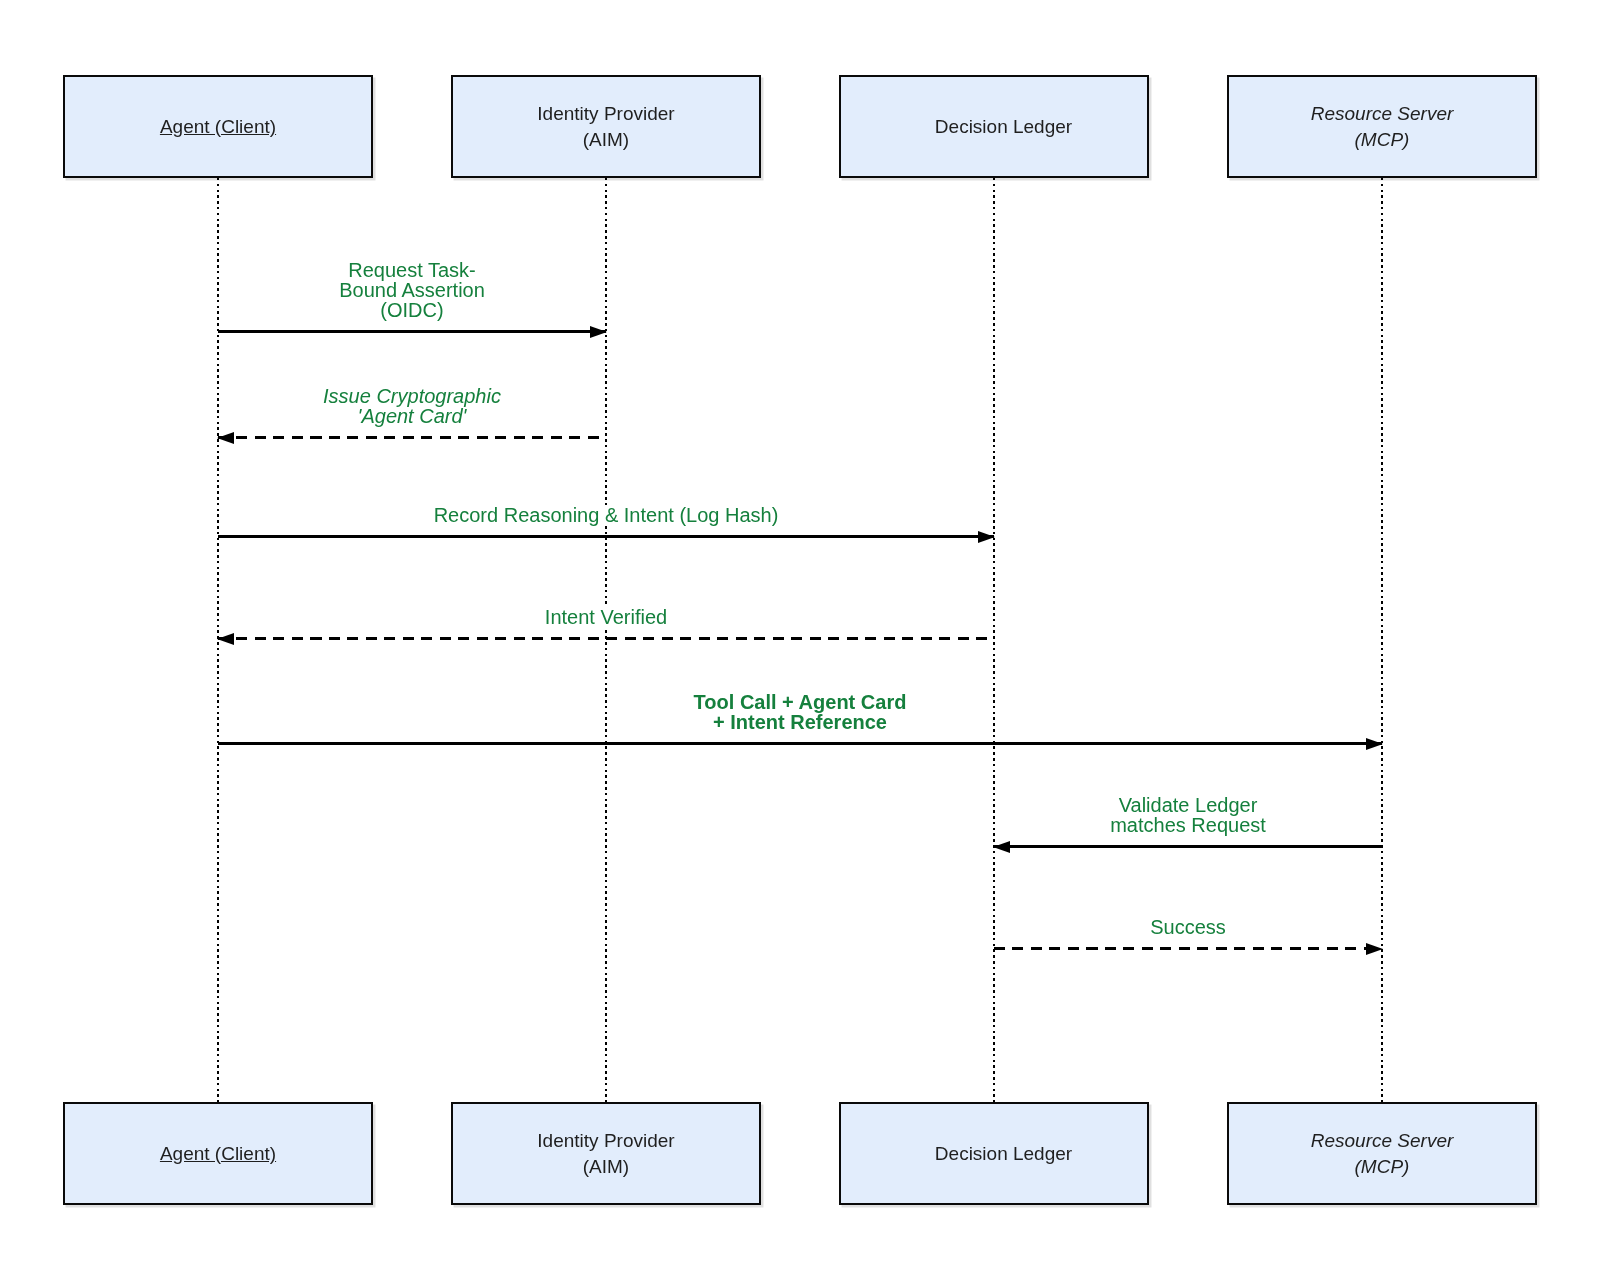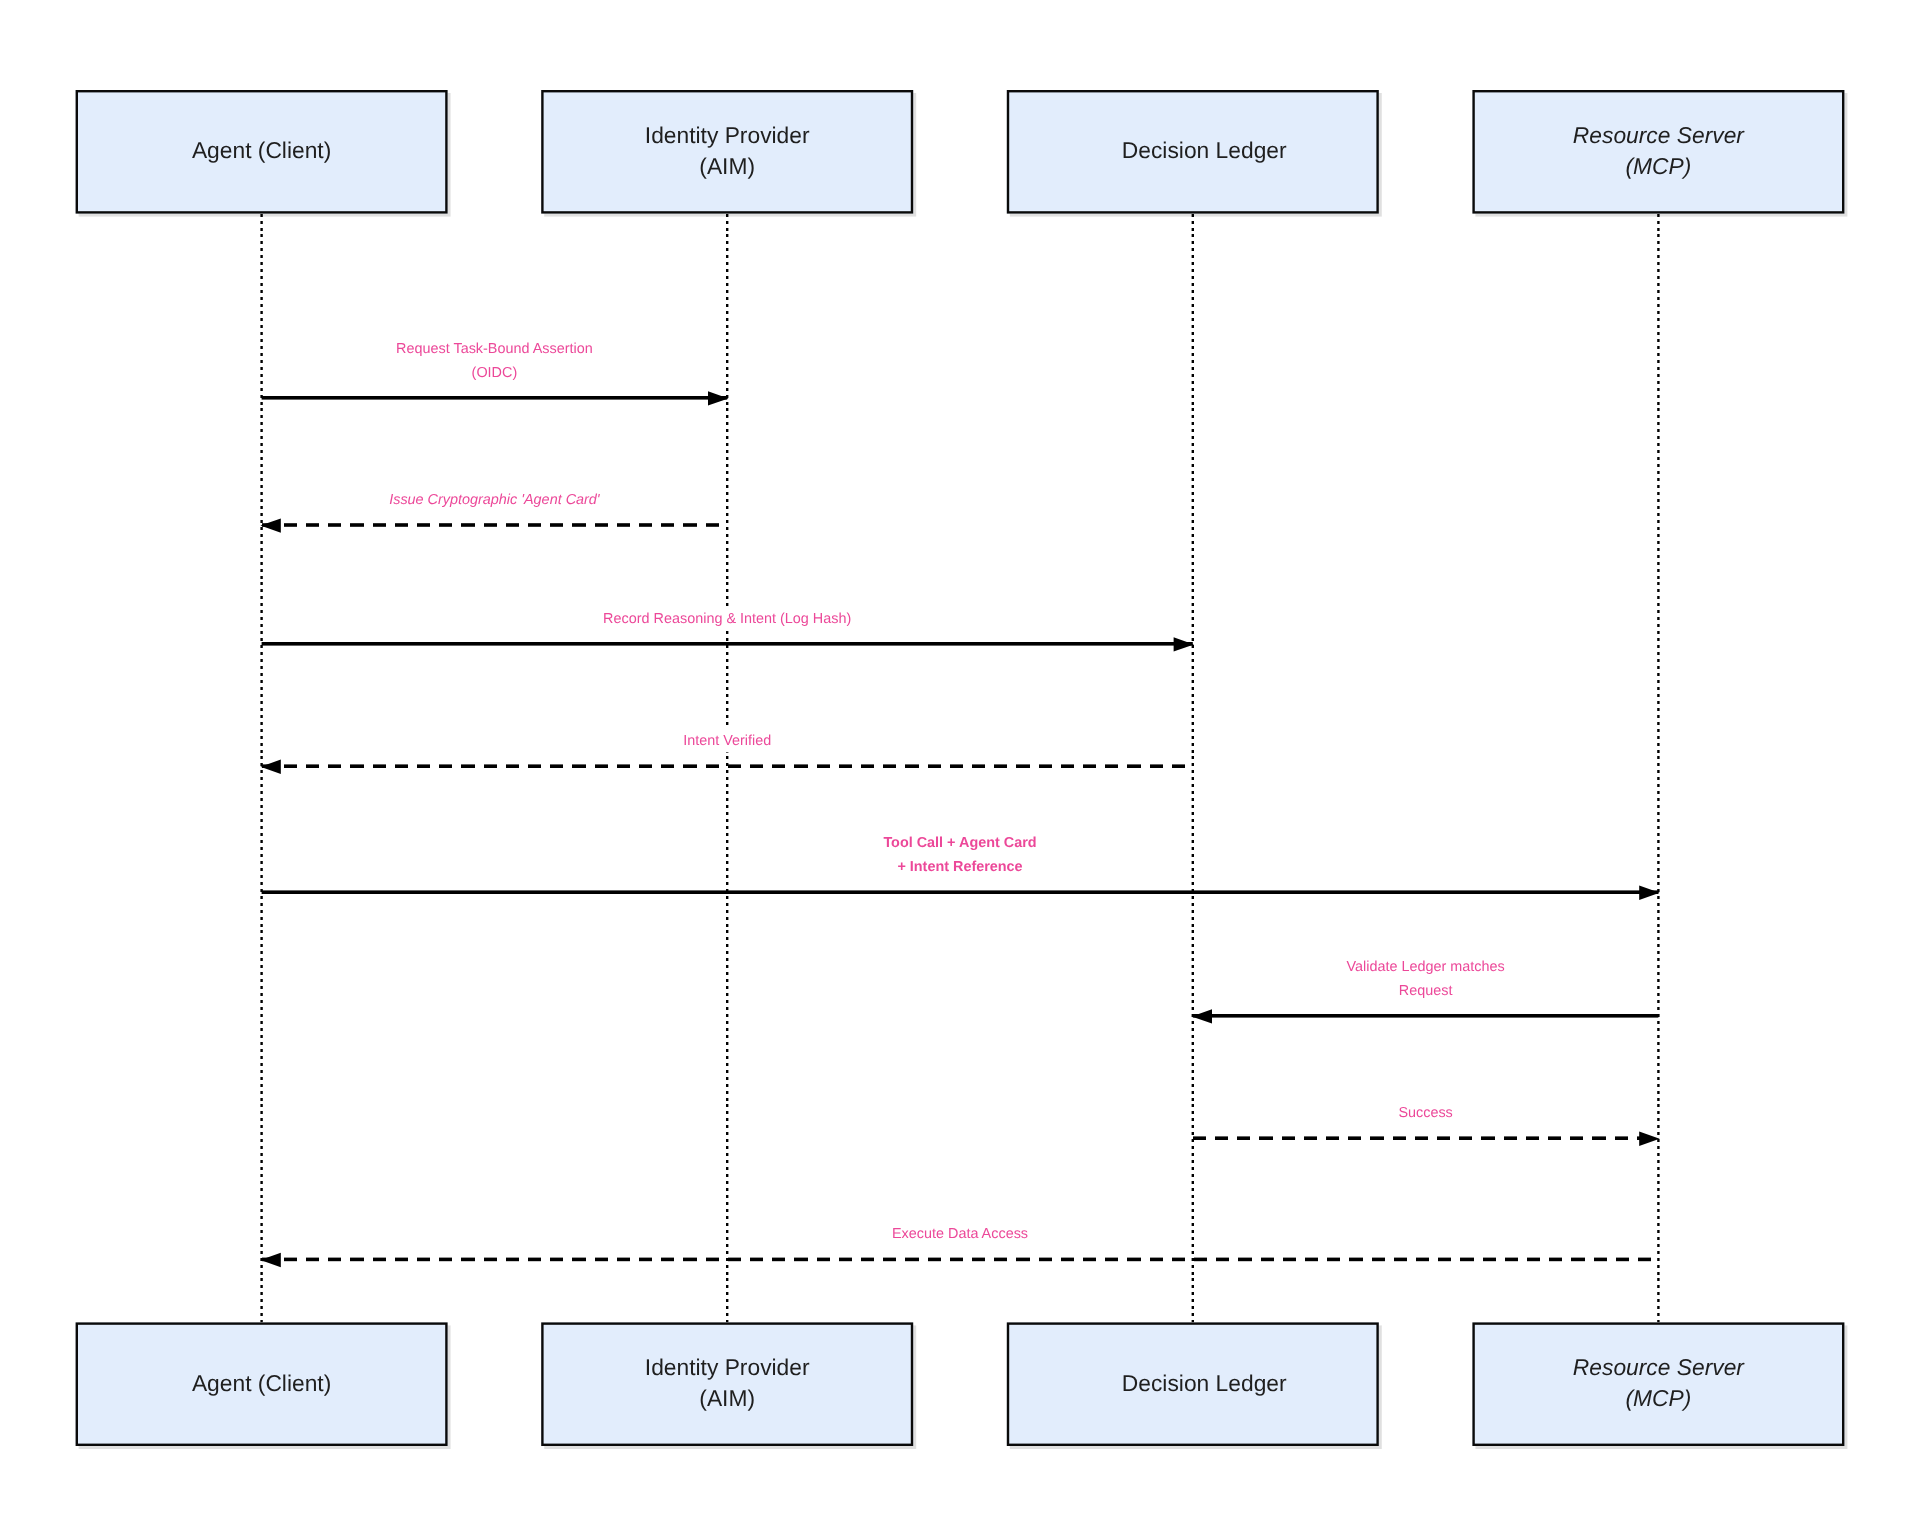--- a/index.html
+++ b/index.html
@@ -41,21 +41,21 @@
     justify-content: center;
     text-align: center;
     font-size: 19px;
     line-height: 26px;
     white-space: pre-line;
     color: #1f1f1f;
     z-index: 3;
   }
   .row-top    { top: 75px; }
   .row-bottom { top: 1102px; }
-  .col-0 { left: 63px; }
+  .col-0 { left: 63px; text-decoration: underline; }
   .col-1 { left: 451px; }
   .col-2 { left: 839px; padding-left: 19px; }
   .col-3 { left: 1227px; font-style: italic; }
 
   
   .msg { position: absolute; height: 73px; z-index: 2; }
 
   .m1 { top: 260px; left: 218px; width: 388px; }
   .m2 { top: 366px; left: 218px; width: 388px; font-style: italic; }
   .m3 { top: 465px; left: 218px; width: 776px; }
@@ -65,25 +65,25 @@
   .m7 { top: 877px; left: 994px; width: 388px; }
   .m8 { top: 978px; left: 218px; width: 1164px; }
 
   .msg-label {
     position: absolute;
     bottom: 13px;
     left: 50%;
     transform: translateX(-50%);
     white-space: pre-line;
     text-align: center;
-    font-size: 12px;
+    font-size: 20px;
     line-height: 20px;
     background: #ffffff;
     padding: 0 8px;
-    color: #ec4899;
+    color: #15803d;
   }
 
   .msg-line {
     position: absolute;
     bottom: 0;
     left: 0;
     right: 0;
     height: 3px;
   }
   .style-solid  .msg-line { background: #000; }
@@ -169,20 +169,14 @@
       </div>
   </div>
 
   <div class="msg m7 dir-right style-dashed">
     <div class="msg-label">Success</div>
     <div class="msg-line">
         <span class="arrowhead"></span>
       </div>
   </div>
 
-  <div class="msg m8 dir-left style-dashed">
-    <div class="msg-label">Execute Data Access</div>
-    <div class="msg-line">
-        <span class="arrowhead"></span>
-      </div>
-  </div>
 
 </div>
 
 </body></html>

